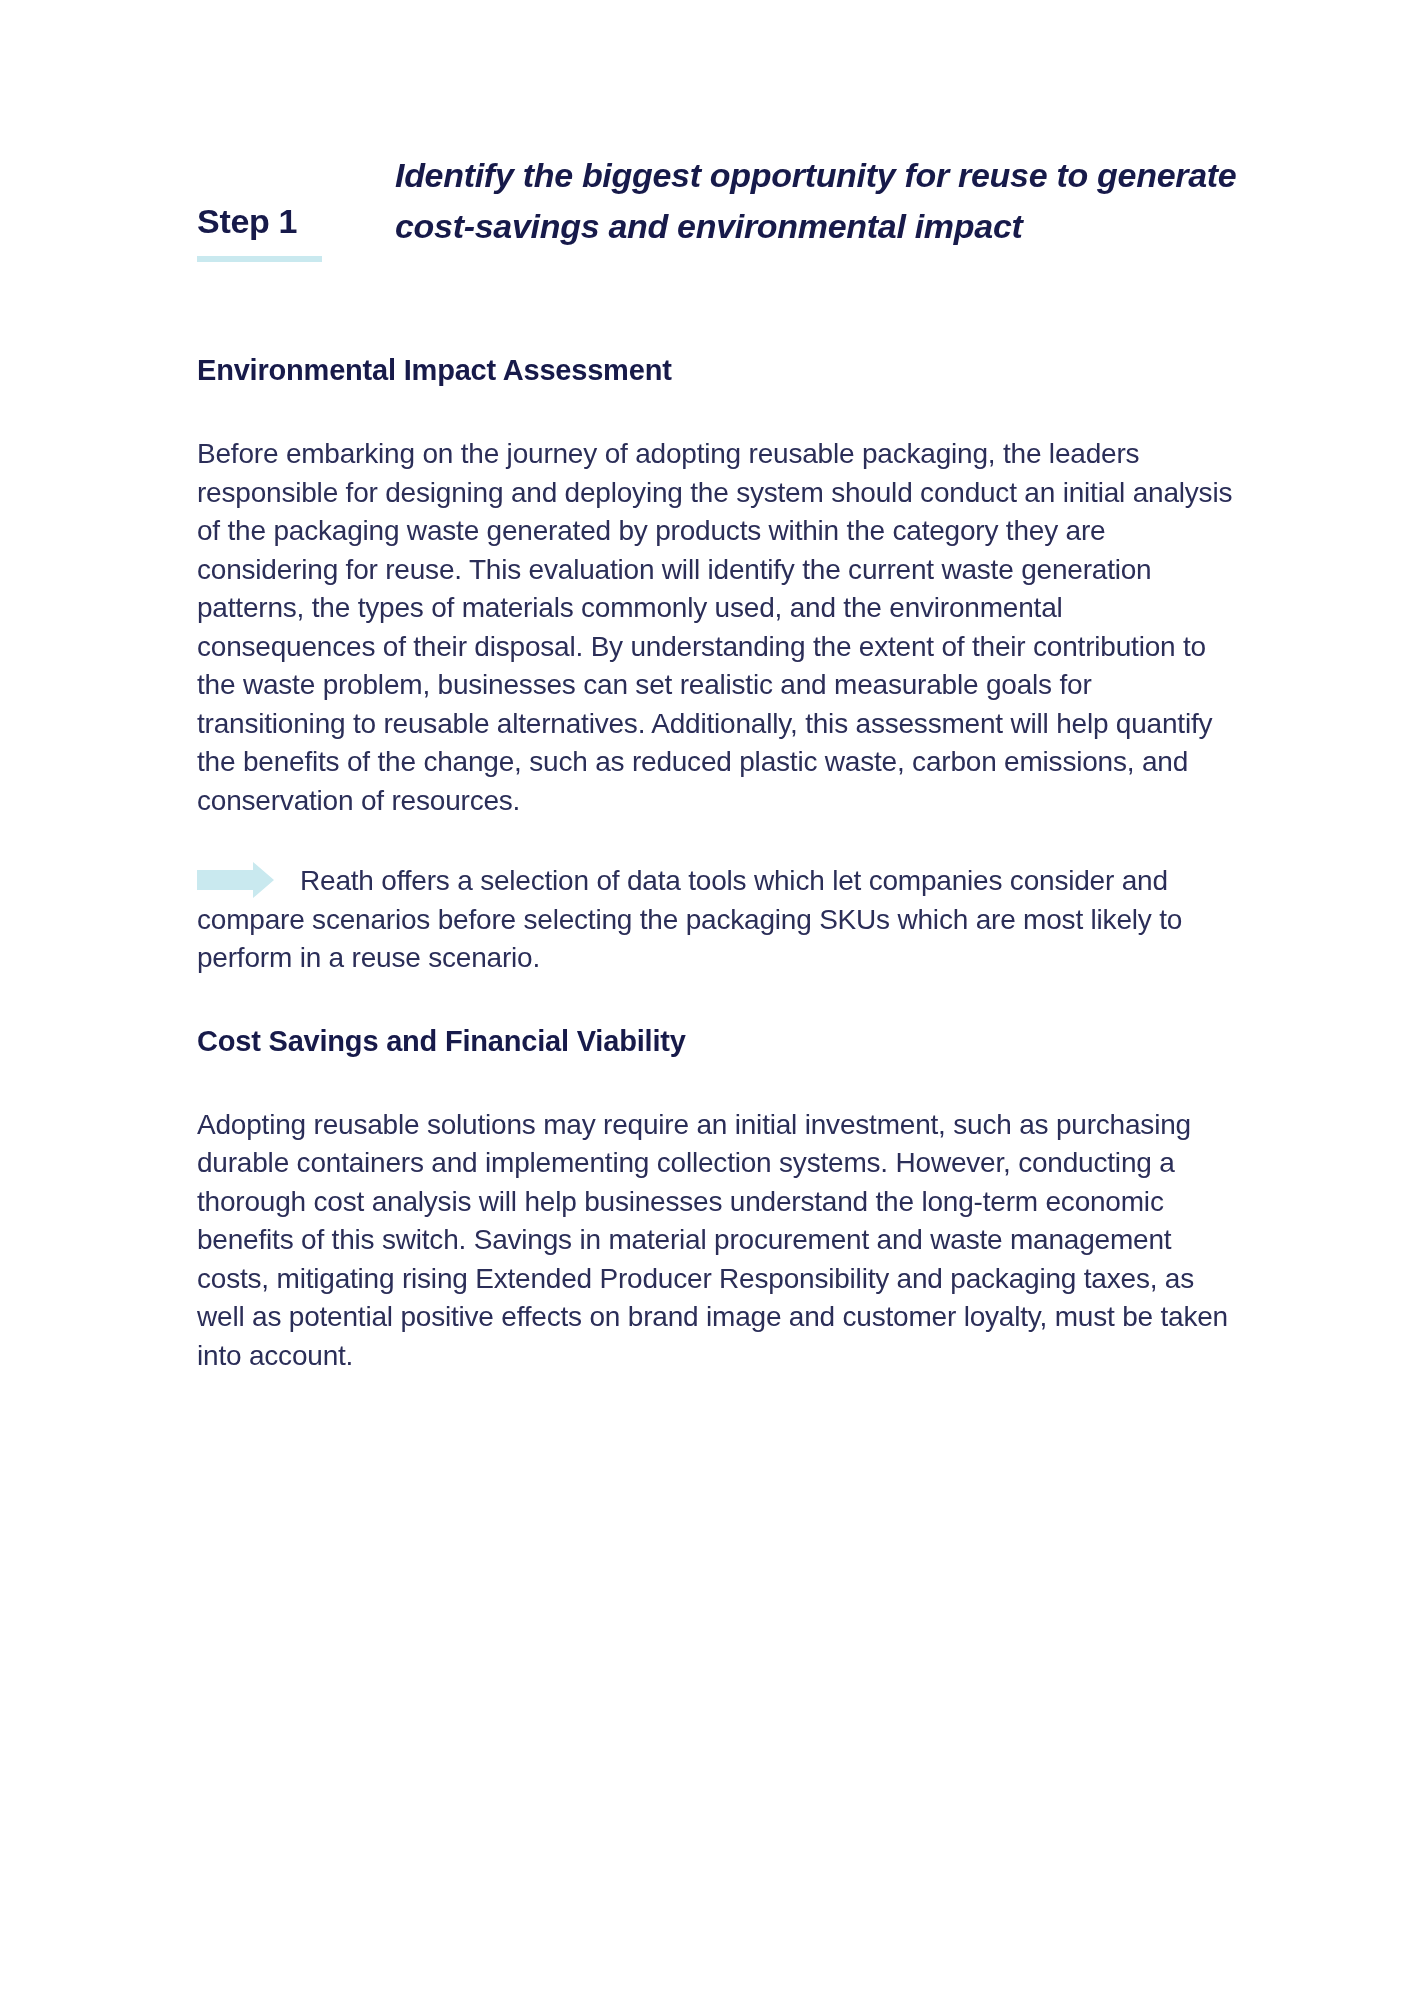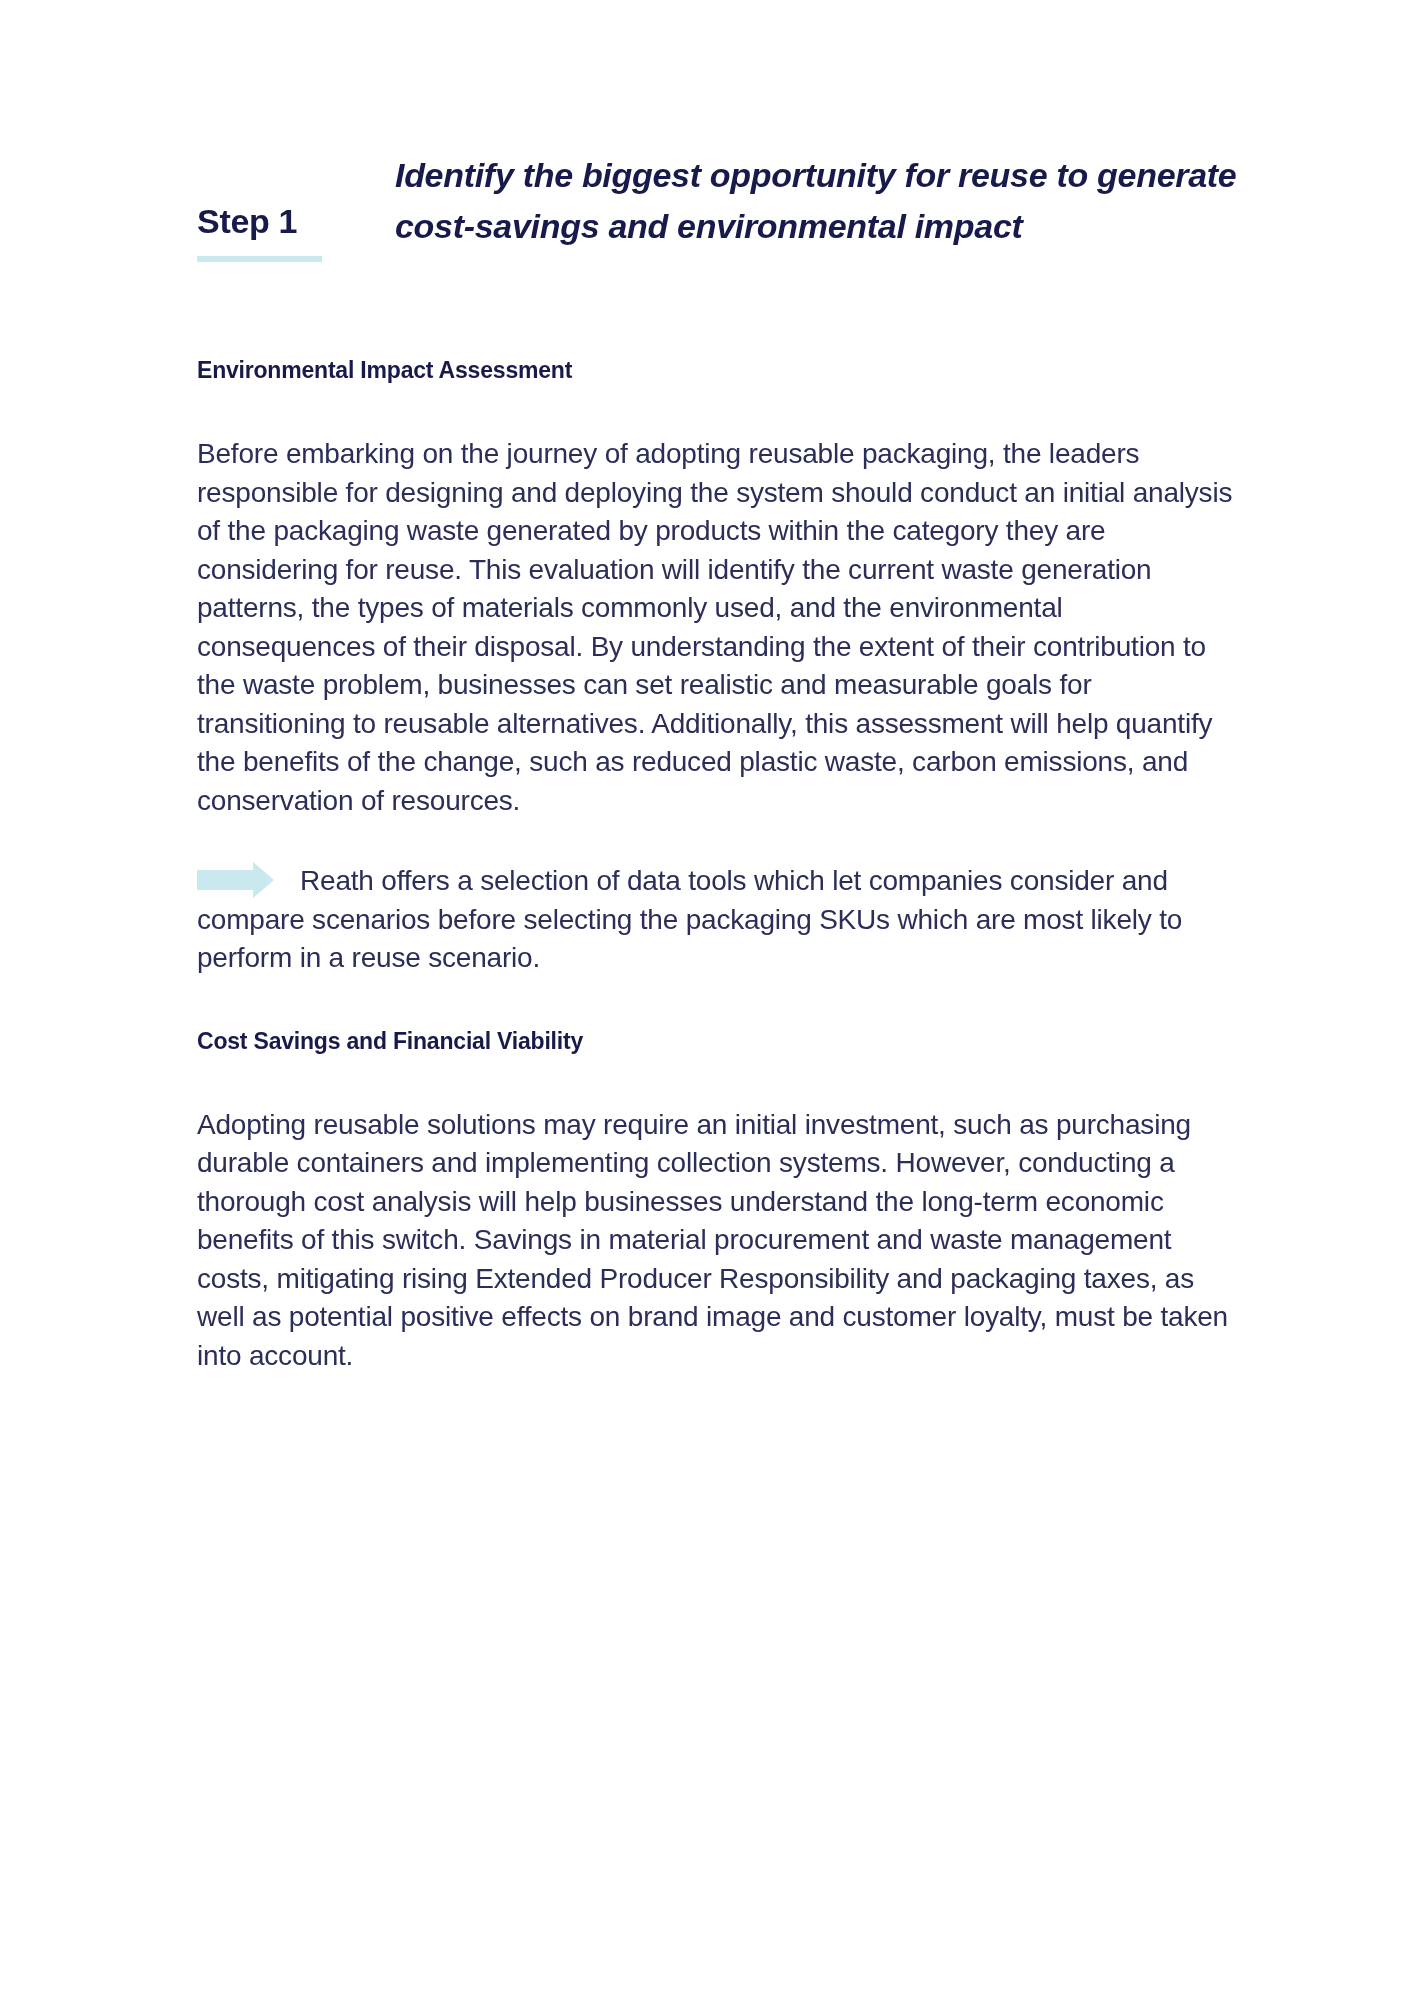--- a/index.html
+++ b/index.html
@@ -54,21 +54,21 @@
     font-style: italic;
   }
   .content {
     position: absolute;
     left: 197px;
     top: 352px;
     width: 1063px;
   }
   .section-heading {
     margin: 0;
-    font-size: 23px;
+    font-size: 29px;
     font-weight: bold;
     line-height: 37px;
     color: var(--heading-text);
     letter-spacing: -0.2px;
   }
   .body-text {
     margin: 46px 16px 0 0;
     font-size: 28px;
     line-height: 38.5px;
     color: var(--body-text);

